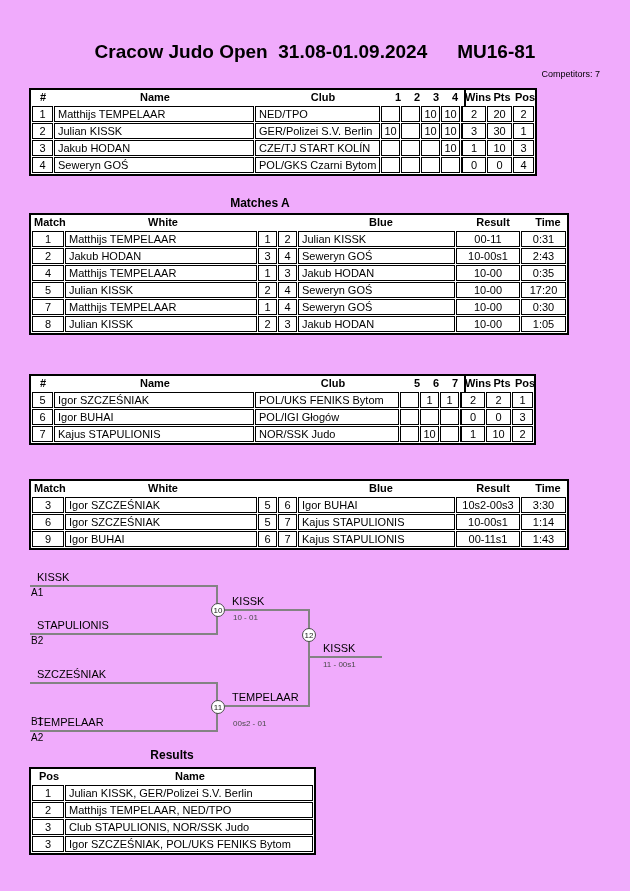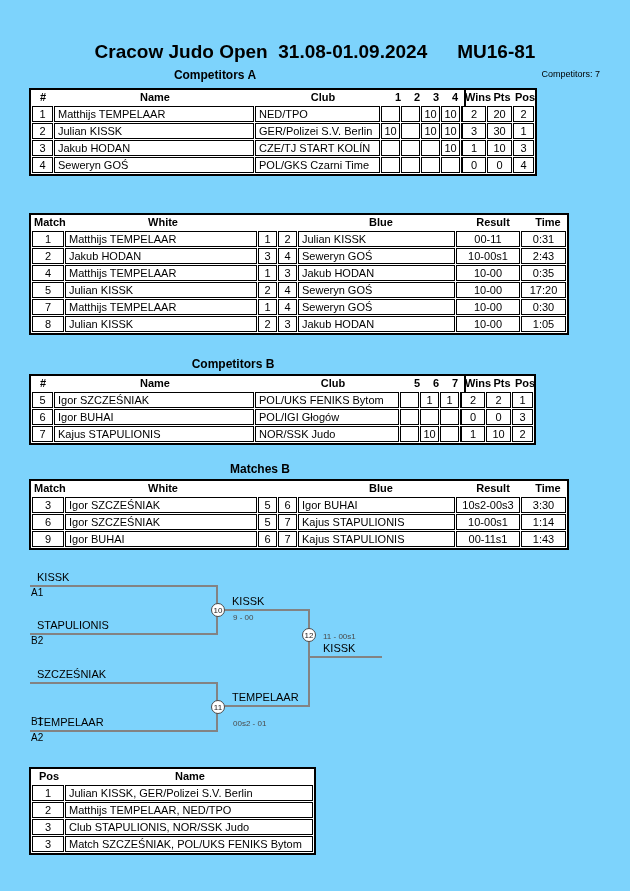--- a/index.html
+++ b/index.html
@@ -1,17 +1,17 @@
 <!DOCTYPE html>
 <html><head>
 <meta charset="utf-8">
 <style>
   html,body { margin:0; padding:0; background:#fff; }
   body { width:630px; height:891px; font-family:"Liberation Sans", sans-serif; color:#000; }
-  .page { position:relative; width:630px; height:891px; background:#7dd3fc; overflow:hidden; }
+  .page { position:relative; width:630px; height:891px; background:#f0abfc; overflow:hidden; }
 
   .title { position:absolute; top:41px; left:0; width:630px; text-align:center;
            font-size:19px; font-weight:bold; white-space:pre; }
   .title .cat { margin-left:30px; }
 
   .sec-head { position:absolute; font-size:12px; font-weight:bold; text-align:center; }
   .comp-count { position:absolute; top:69px; left:420px; width:180px; text-align:right; font-size:9px; }
 
   table { position:absolute; border-collapse:separate; border-spacing:1px;
           border:2px solid #000; table-layout:fixed; background:#fff; font-size:11px; }
@@ -46,21 +46,20 @@
 </style>
 </head>
 <body>
 
 <div class="page">
 
   <div class="title"><span>Cracow Judo Open  31.08-01.09.2024</span><span class="cat">MU16-81</span></div>
 
   <div class="comp-count">Competitors: 7</div>
 
-  <div class="sec-head" style="top:68px;left:15px;width:400px;">Competitors A</div>
   <table style="top:88px;left:29px;width:504px;">
     <colgroup>
       <col style="width:21px">
         <col style="width:200px">
         <col style="width:125px">
       <col style="width:19px">
         <col style="width:19px">
         <col style="width:19px">
         <col style="width:19px">
       <col style="width:25px">
@@ -117,32 +116,33 @@
           <td class="c"></td>
           <td class="c"></td>
           <td class="c">10</td>
           <td class="c thick">1</td>
           <td class="c">10</td>
           <td class="c">3</td>
         </tr>
         <tr>
           <td class="c">4</td>
           <td class="l">Seweryn GOŚ</td>
-          <td class="l">POL/GKS Czarni Time</td>
+          <td class="l">POL/GKS Czarni Bytom</td>
           <td class="c"></td>
           <td class="c"></td>
           <td class="c"></td>
           <td class="c"></td>
           <td class="c thick">0</td>
           <td class="c">0</td>
           <td class="c">4</td>
         </tr>
       </tbody>
   </table>
 
+  <div class="sec-head" style="top:196px;left:60px;width:400px;">Matches A</div>
   <table style="top:213px;left:29px;width:536px;">
     <colgroup>
       <col style="width:32px">
         <col style="width:192px">
         <col style="width:19px">
         <col style="width:19px">
       <col style="width:157px">
         <col style="width:64px">
         <col style="width:45px">
     </colgroup>
@@ -208,21 +208,20 @@
           <td class="l">Julian KISSK</td>
           <td class="c">2</td>
           <td class="c">3</td>
           <td class="l">Jakub HODAN</td>
           <td class="c">10-00</td>
           <td class="c">1:05</td>
         </tr>
       </tbody>
   </table>
 
-  <div class="sec-head" style="top:357px;left:33px;width:400px;">Competitors B</div>
   <table style="top:374px;left:29px;width:504px;">
     <colgroup>
       <col style="width:21px">
         <col style="width:200px">
         <col style="width:144px">
       <col style="width:19px">
         <col style="width:19px">
         <col style="width:19px">
       <col style="width:25px">
         <col style="width:25px">
@@ -274,21 +273,20 @@
           <td class="c"></td>
           <td class="c">10</td>
           <td class="c"></td>
           <td class="c thick">1</td>
           <td class="c">10</td>
           <td class="c">2</td>
         </tr>
       </tbody>
   </table>
 
-  <div class="sec-head" style="top:462px;left:60px;width:400px;">Matches B</div>
   <table style="top:479px;left:29px;width:536px;">
     <colgroup>
       <col style="width:32px">
         <col style="width:192px">
         <col style="width:19px">
         <col style="width:19px">
       <col style="width:157px">
         <col style="width:64px">
         <col style="width:45px">
     </colgroup>
@@ -357,27 +355,28 @@
     <div class="bname" style="left:37px;top:668px;">SZCZEŚNIAK</div>
     <div class="bseed" style="left:31px;top:716px;">B1</div>
     <div class="bname" style="left:37px;top:716px;">TEMPELAAR</div>
     <div class="bseed" style="left:31px;top:732px;">A2</div>
 
     <div class="bcircle" style="left:211px;top:603px;">10</div>
     <div class="bcircle" style="left:211px;top:700px;">11</div>
     <div class="bcircle" style="left:302px;top:628px;">12</div>
 
     <div class="bname" style="left:232px;top:595px;">KISSK</div>
-    <div class="bscore" style="left:233px;top:613px;">9 - 00</div>
+    <div class="bscore" style="left:233px;top:613px;">10 - 01</div>
     <div class="bname" style="left:232px;top:691px;">TEMPELAAR</div>
     <div class="bscore" style="left:233px;top:709px;margin-top:10px;">00s2 - 01</div>
     <div class="bname" style="left:323px;top:642px;">KISSK</div>
-    <div class="bscore" style="left:323px;top:632px;">11 - 00s1</div>
+    <div class="bscore" style="left:323px;top:660px;">11 - 00s1</div>
   </div>
 
+  <div class="sec-head" style="top:748px;left:0;width:344px;">Results</div>
   <table style="top:767px;left:29px;width:283px;">
     <colgroup>
       <col style="width:32px">
         <col style="width:248px">
     </colgroup>
     <thead>
       <tr>
         <th colspan="2">
           <span class="hlab rh-pos">Pos</span>
           <span class="hlab rh-name">Name</span>
@@ -392,18 +391,18 @@
         <tr>
           <td class="c">2</td>
           <td class="l">Matthijs TEMPELAAR, NED/TPO</td>
         </tr>
         <tr>
           <td class="c">3</td>
           <td class="l">Club STAPULIONIS, NOR/SSK Judo</td>
         </tr>
         <tr>
           <td class="c">3</td>
-          <td class="l">Match SZCZEŚNIAK, POL/UKS FENIKS Bytom</td>
+          <td class="l">Igor SZCZEŚNIAK, POL/UKS FENIKS Bytom</td>
         </tr>
       </tbody>
   </table>
 
 </div>
 
 </body></html>

